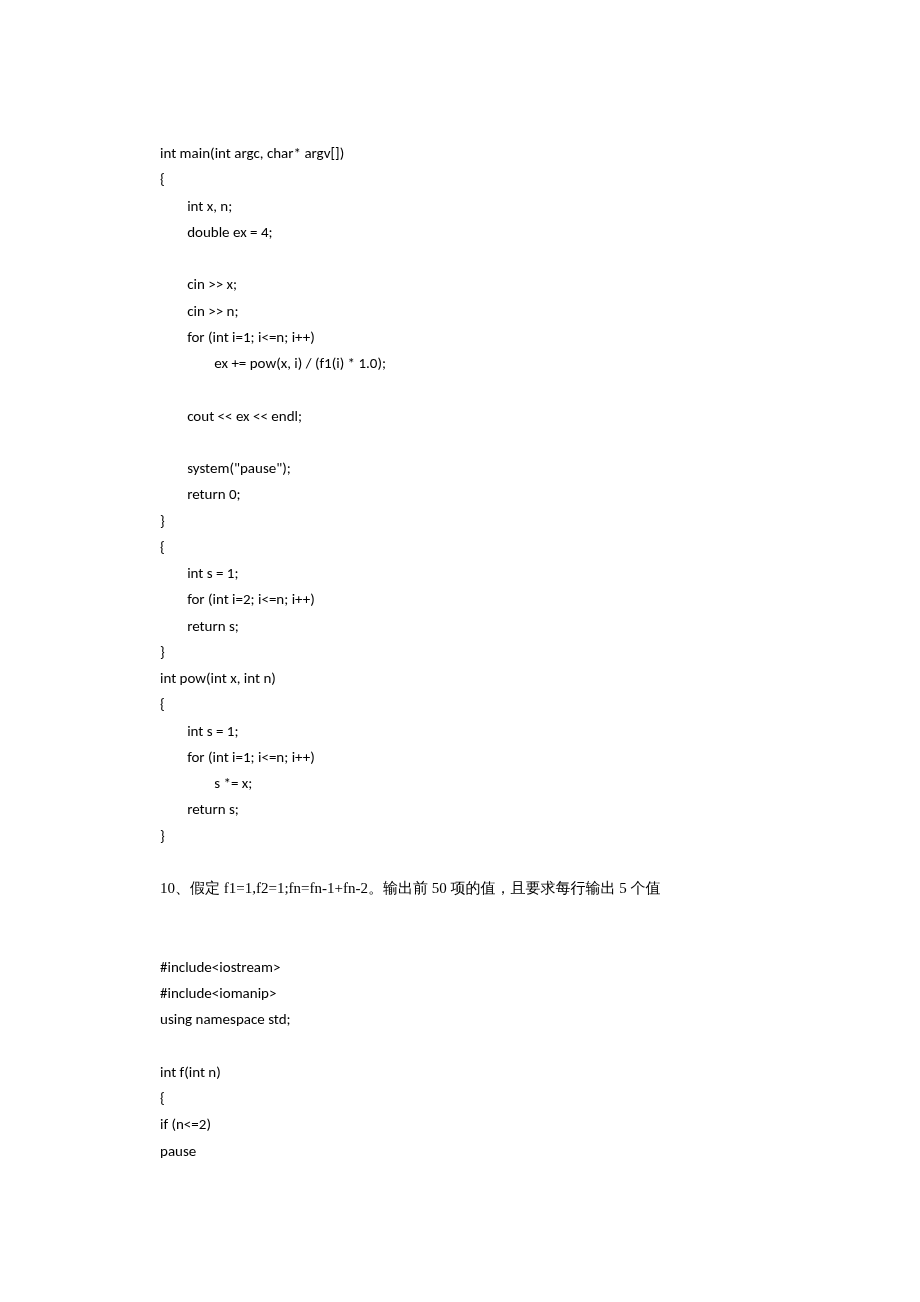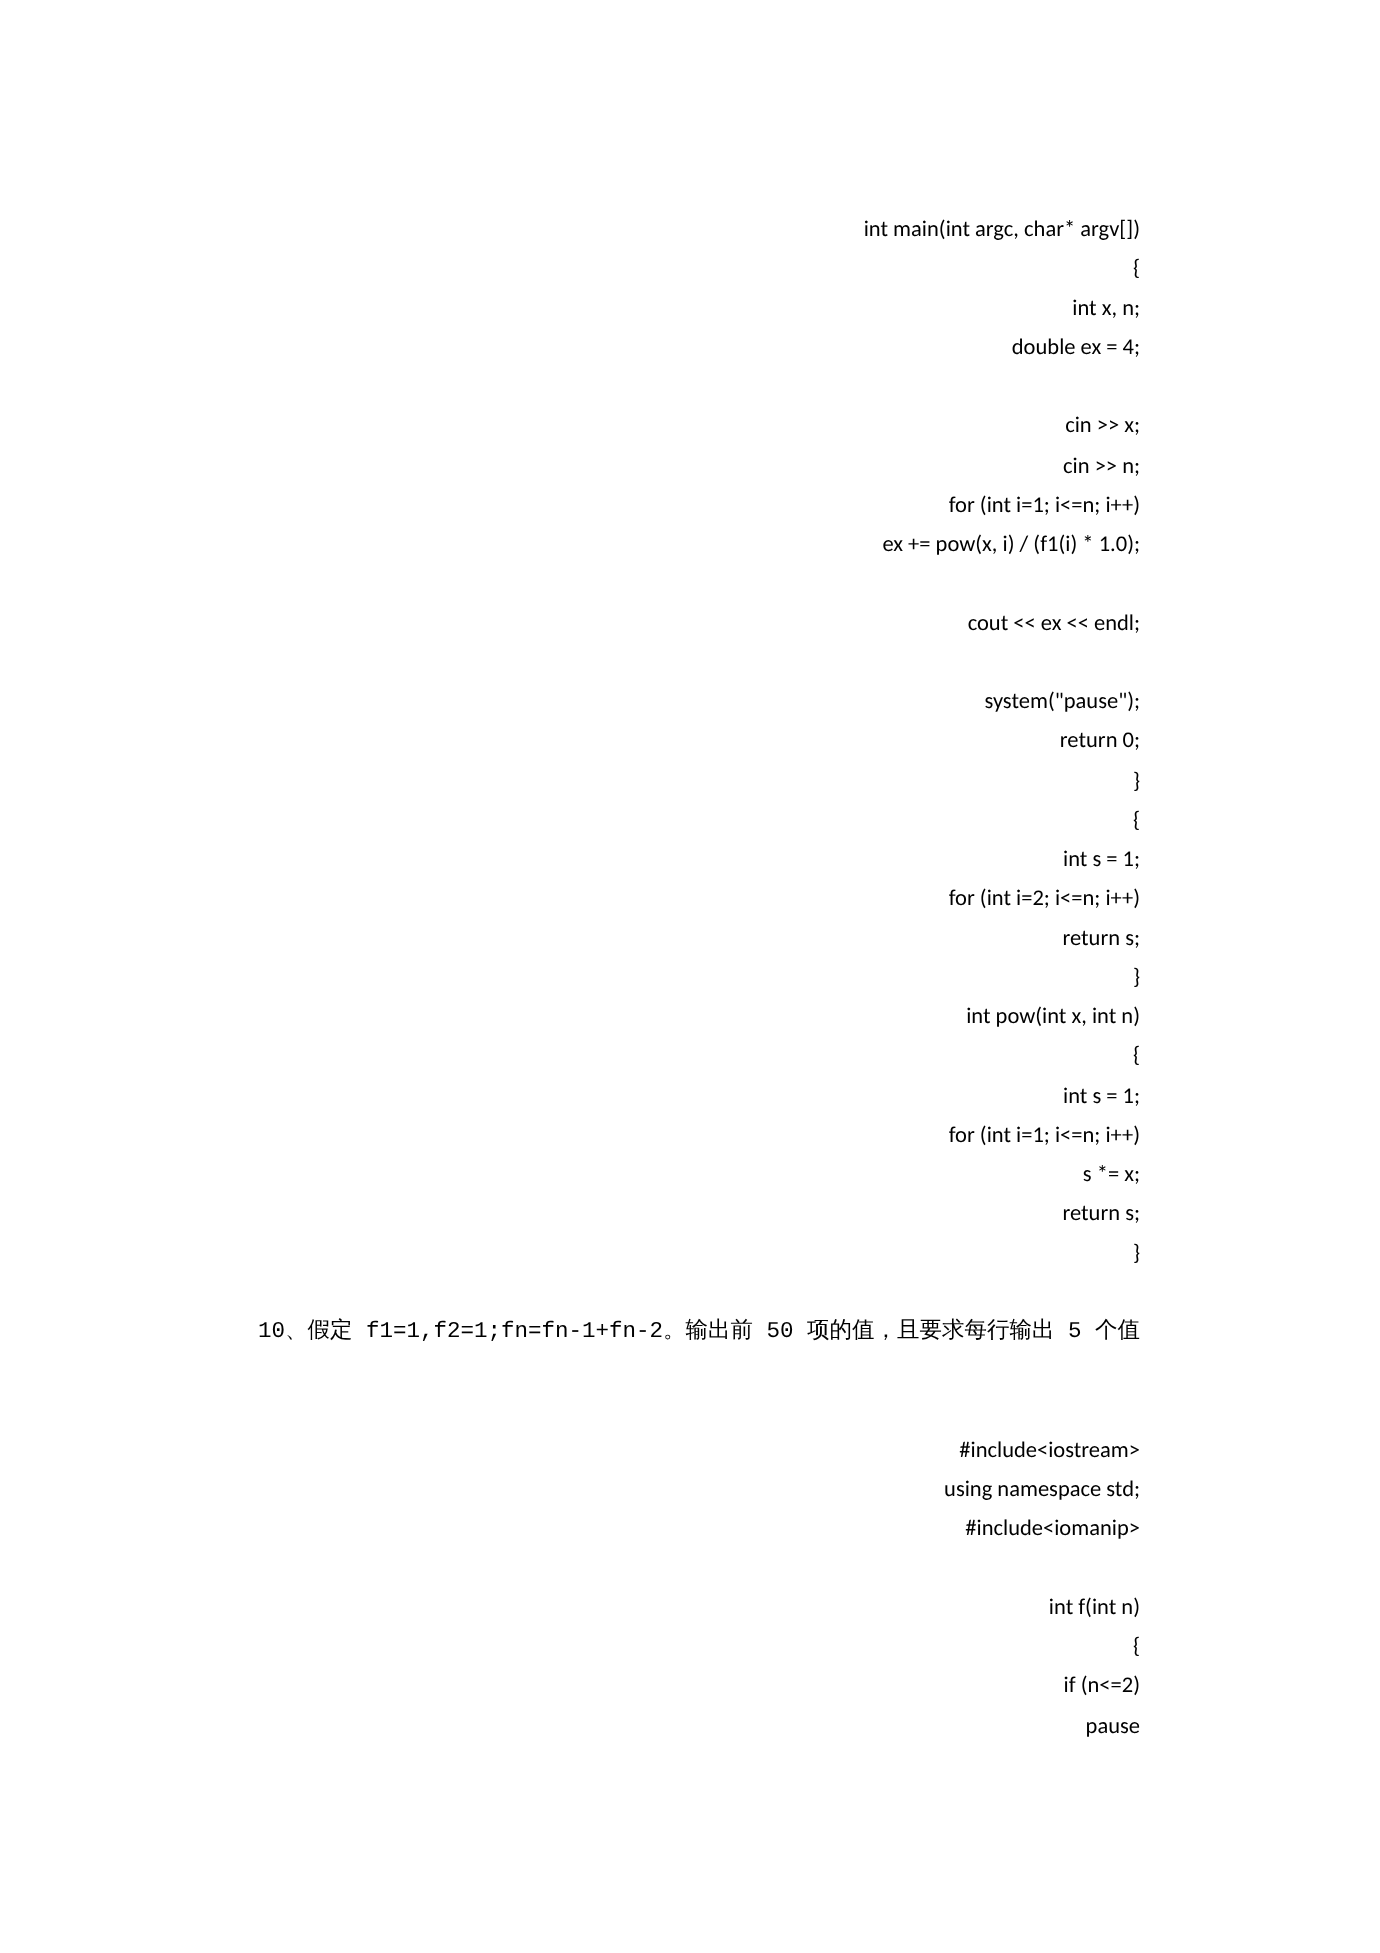--- a/index.html
+++ b/index.html
@@ -11,24 +11,23 @@
   .page {
     padding: 140px 160px 100px 160px;
     font-family: "Calibri", "Arial", "SimSun", sans-serif;
     font-size: 15px;
     line-height: 1.75;
     color: #000000;
   }
   .code-line {
     white-space: pre;
     font-family: "Calibri", "Arial", sans-serif;
-    text-align: right;
   }
   .cjk {
-    font-family: Liberation Mono, monospace;
+    font-family: Liberation Serif, serif;
   }
   .gap {
     height: 1.75em;
   }
   .gap2 {
     height: 3.5em;
   }
 </style>
 </head>
 <body>
@@ -66,22 +65,22 @@
   </div>
 
   <div class="gap"></div>
 
   <div class="code-line cjk">10、假定 f1=1,f2=1;fn=fn-1+fn-2。输出前 50 项的值，且要求每行输出 5 个值</div>
 
   <div class="gap2"></div>
 
   <div>
     <div class="code-line">#include&lt;iostream&gt;</div>
+    <div class="code-line">#include&lt;iomanip&gt;</div>
     <div class="code-line">using namespace std;</div>
-    <div class="code-line">#include&lt;iomanip&gt;</div>
     <div class="gap"></div>
     <div class="code-line">int f(int n)</div>
     <div class="code-line">{</div>
     <div class="code-line">if (n&lt;=2)</div>
     <div class="code-line">pause</div>
   </div>
 
 </div>
 
 </body></html>

